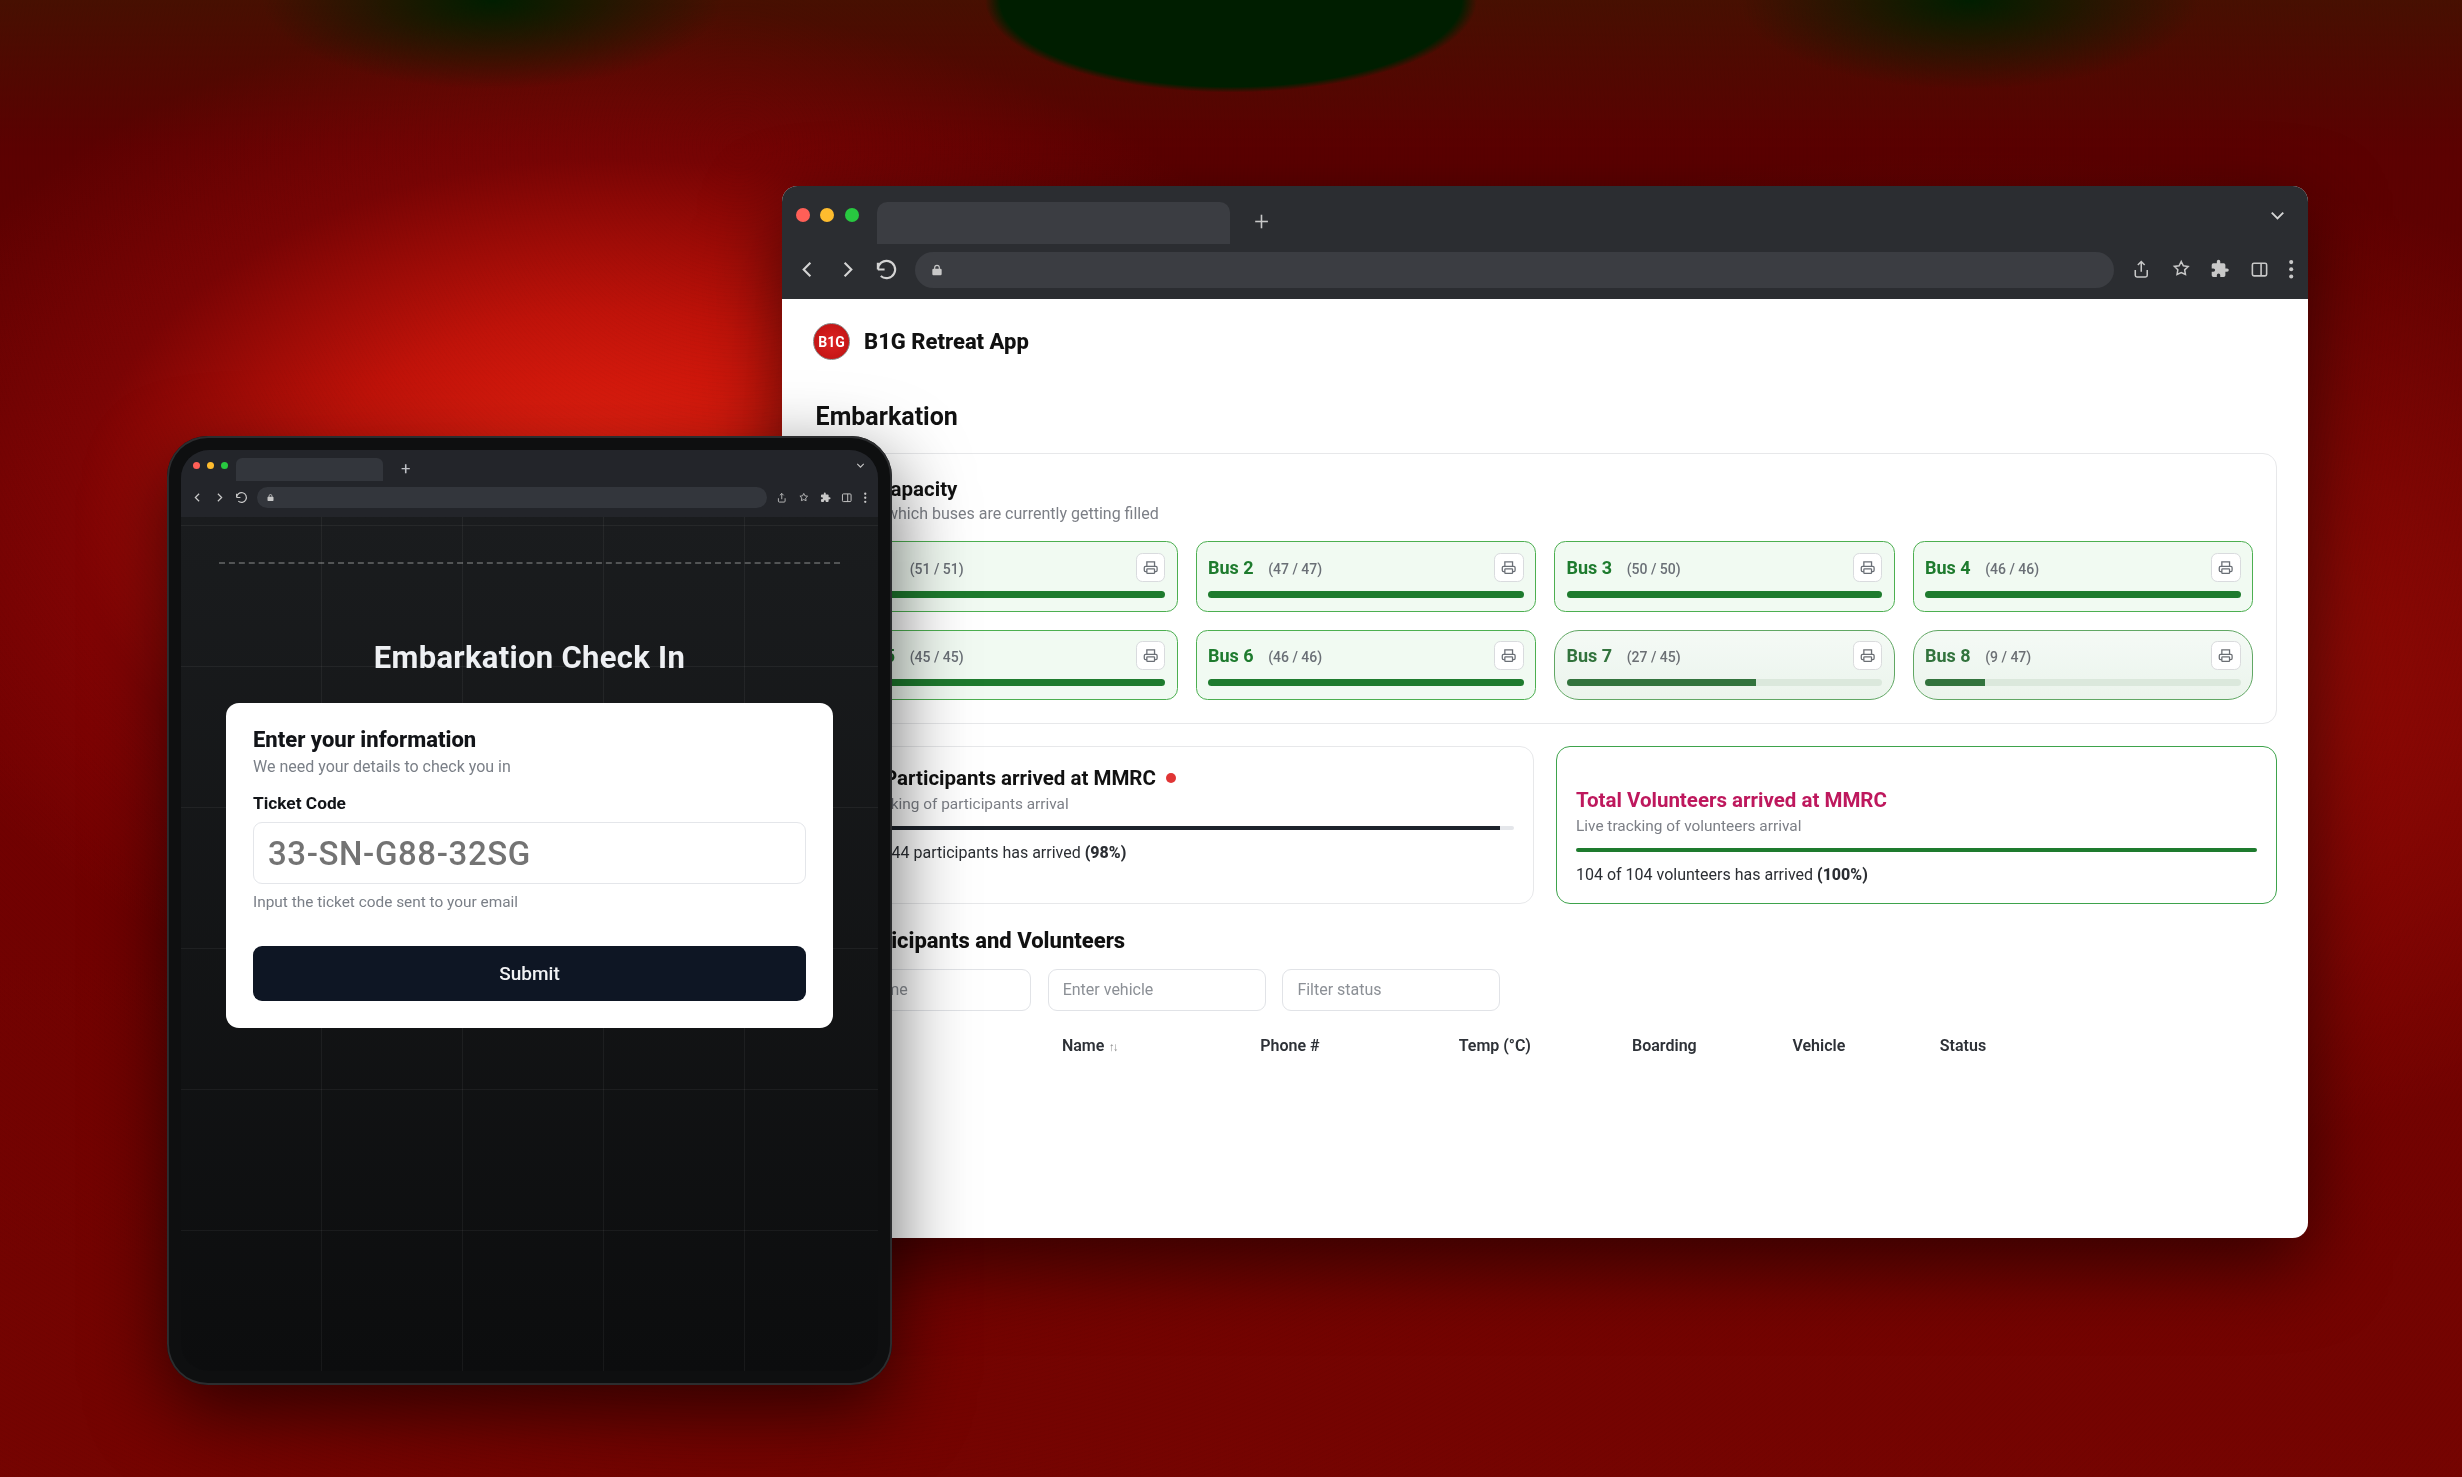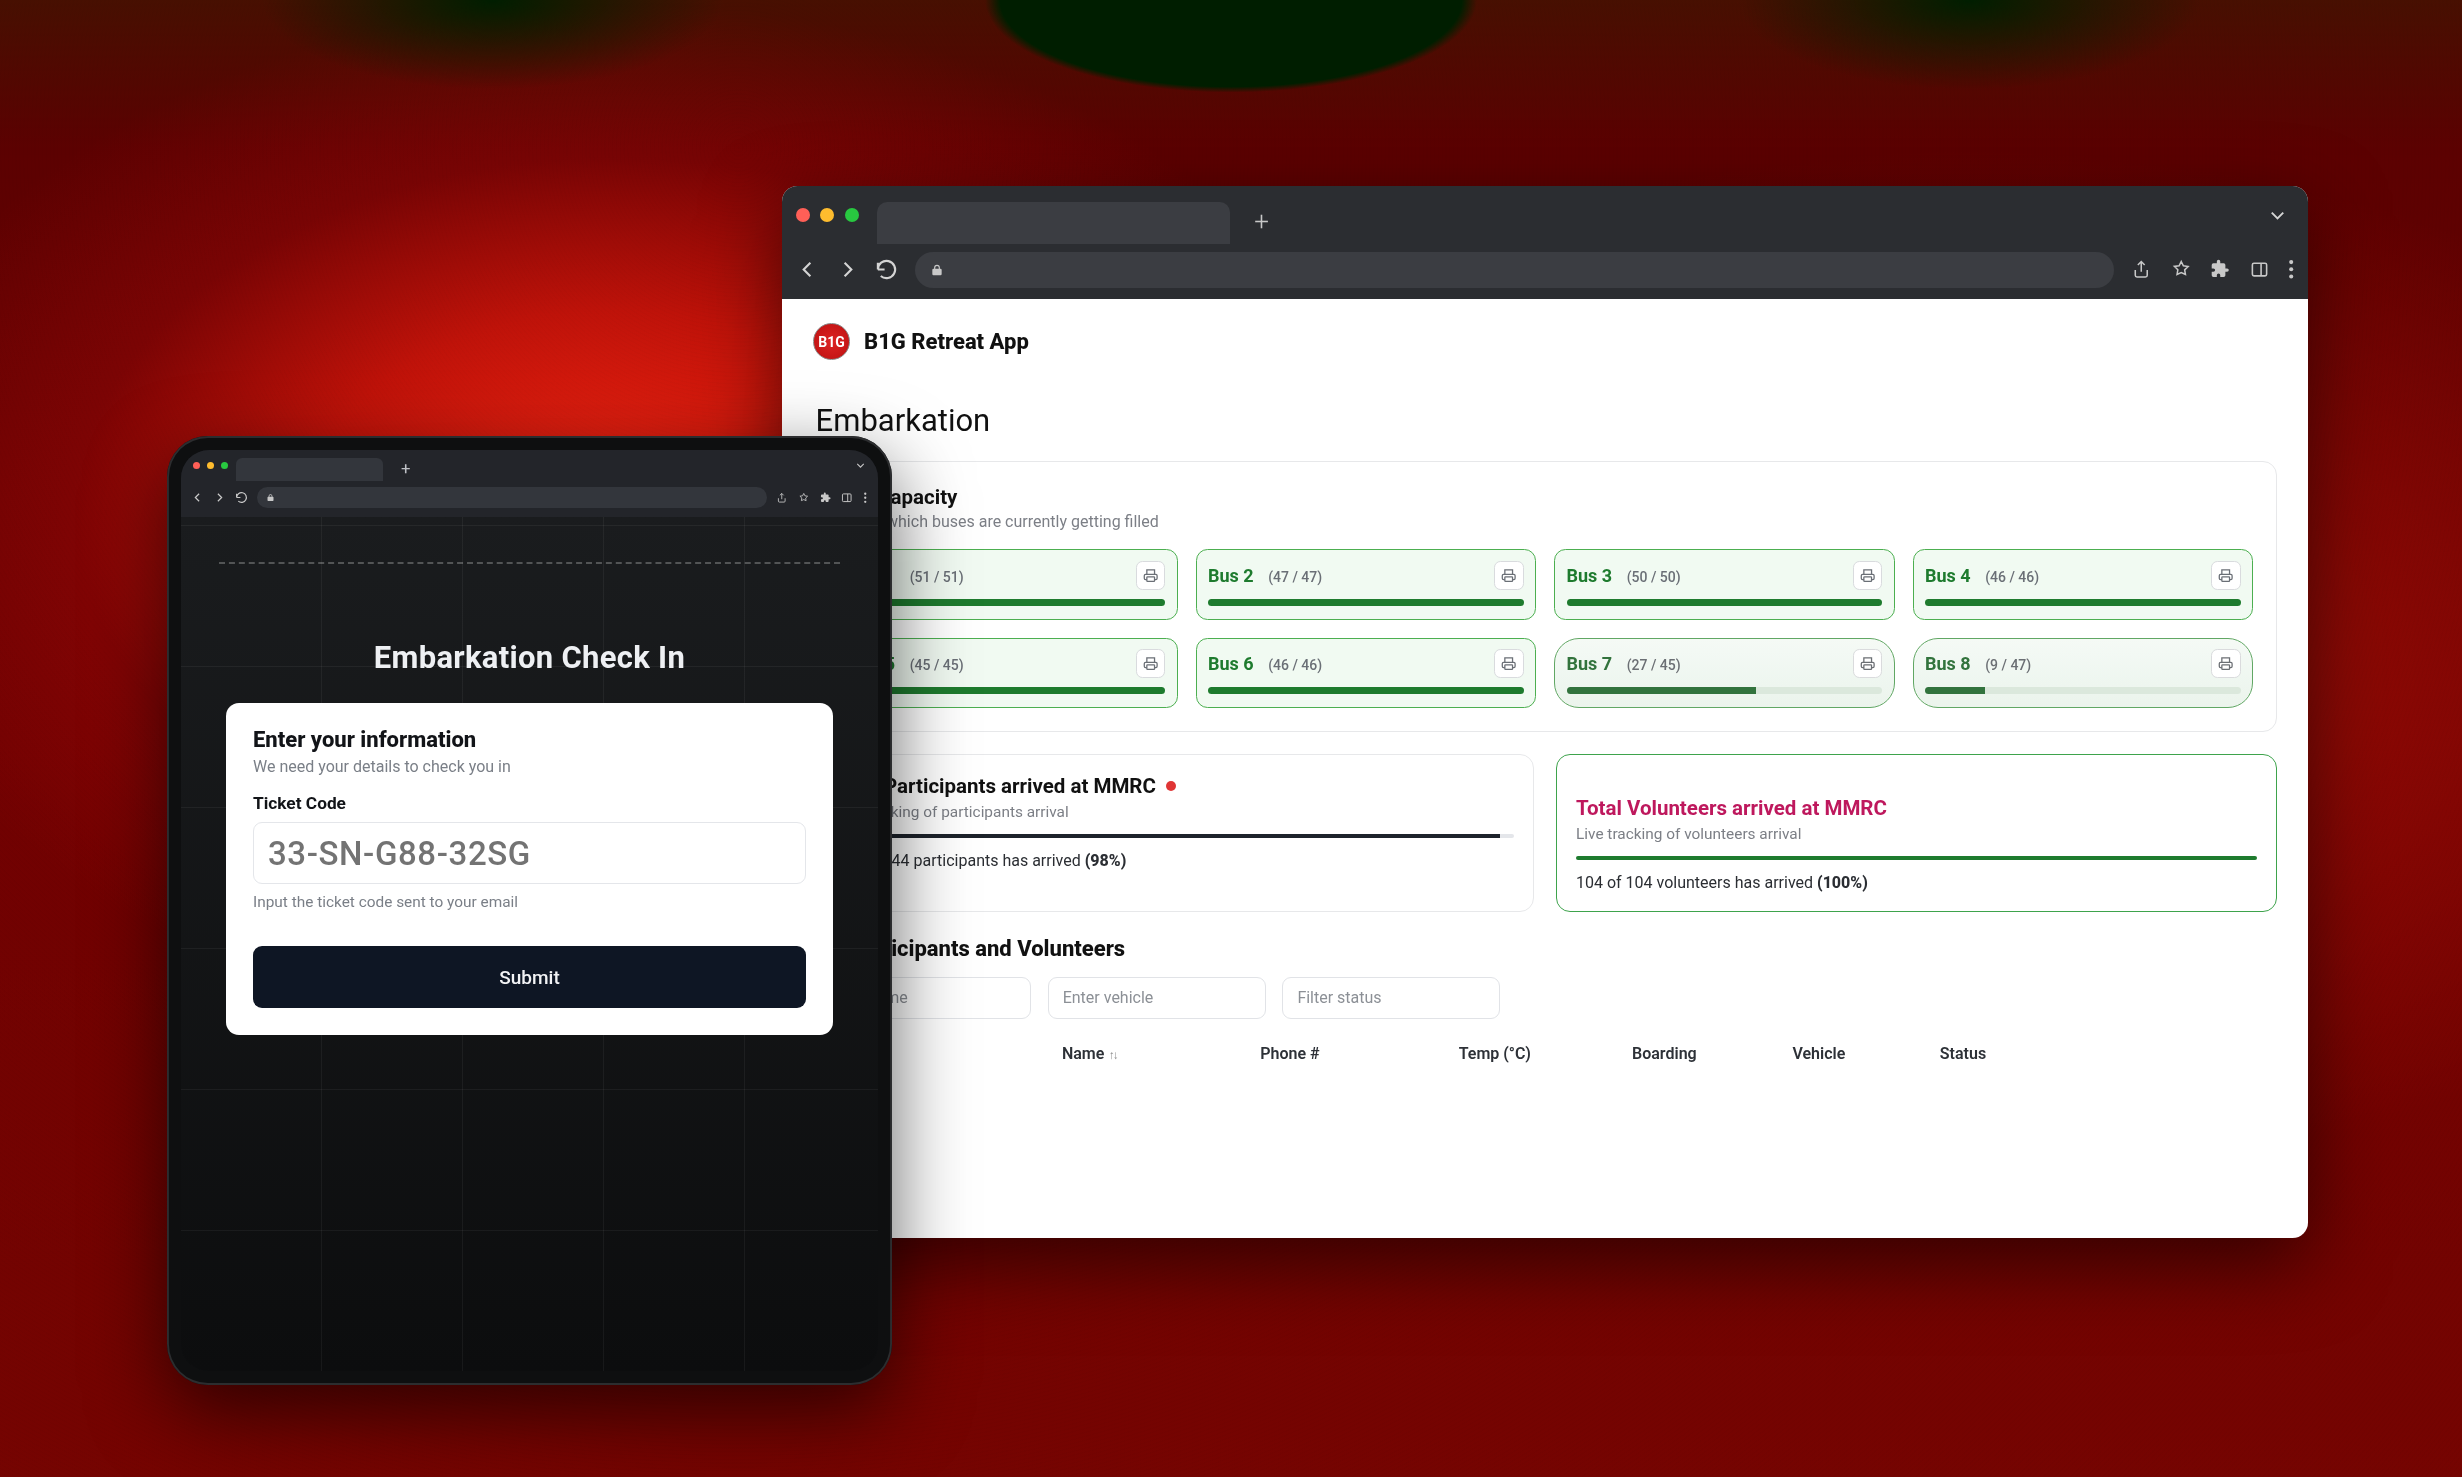--- a/index.html
+++ b/index.html
@@ -83,21 +83,21 @@
   }
   .app-header { display:flex; align-items:center; gap:14px; padding: 5.1px 0 26px 0;}
   .logo {
     width:37px;height:37px;border-radius:50%;
     background: radial-gradient(circle,#d22 0%,#b11 100%);
     display:flex;align-items:center;justify-content:center;
     color:#fff;font-weight:700;font-size:14px;border:1.9px solid #888;
   }
   .app-title { font-weight:800; font-size:22px; }
 
-  .h1 { font-weight:400; font-size:31px; margin: 15.4px 0 22px 2.6px;}
+  .h1 { font-weight:700; font-size:25px; margin: 15.4px 0 22px 2.6px;}
 
   .card {
     border:1.3px solid #e7e8ea; border-radius:14px; padding:23px;
     margin-bottom:22px;
   }
 
   .section-title { font-weight:700; font-size:20.5px; margin-bottom:3.8px;}
   .section-sub { color:#7c7f86; font-size:16px; margin-bottom:18px;}
 
   .bus-grid { display:grid; grid-template-columns: repeat(4,1fr); gap:18px; }
@@ -212,21 +212,21 @@
   .t-field-label { font-weight:700; font-size:17.3px; margin-bottom:9px; color:#121418;}
   .t-input {
     width:100%; border:1.3px solid #e4e6ea; border-radius:9px;
     height:62px; font-size:33px; font-weight:500; color:#737373;
     padding:0 14px; letter-spacing:0.6px;
     display:flex;align-items:center;
     background:#fff;
   }
   .t-hint { margin-top:9px; color:#7a7f87; font-size:15.4px;}
   .t-submit {
-    margin-top:35px; width:100%; height:62px;
+    margin-top:35px; width:100%; height:55px;
     background:#0e1624; color:#f2f3f5; font-size:19px; font-weight:500;
     border-radius:9px; display:flex;align-items:center;justify-content:center;
   }
 
   svg { display:block; }
 </style>
 </head>
 <body>
 
 <div class="bg-layer"></div>

